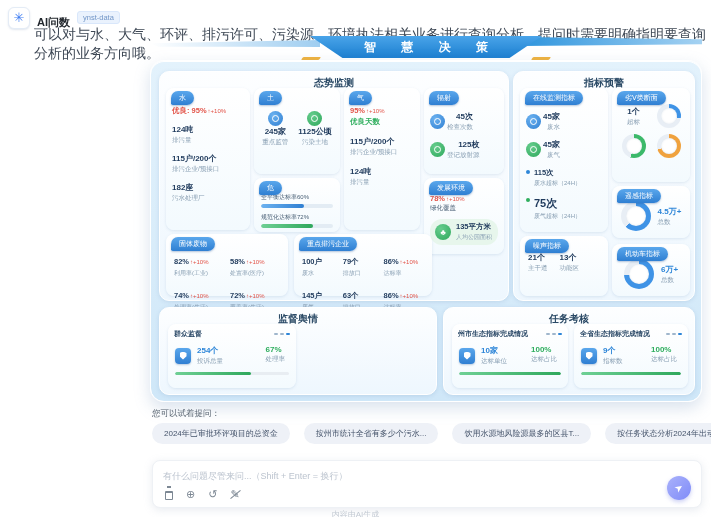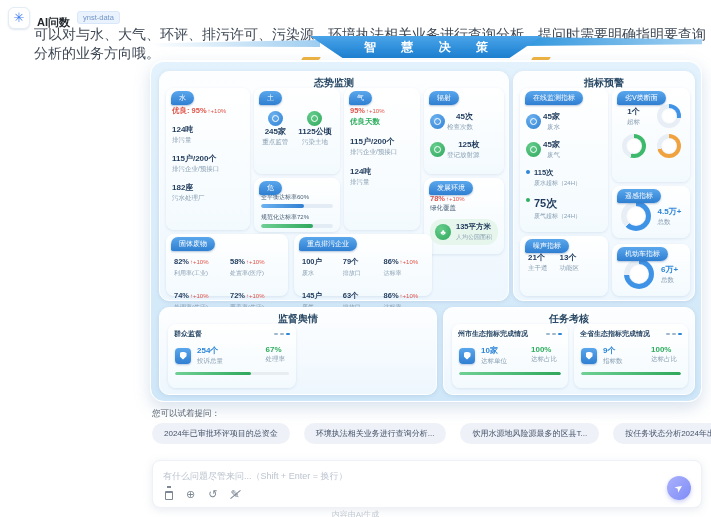--- a/index.html
+++ b/index.html
@@ -498,21 +498,21 @@
             </div>
         </div>
       </div>
 
     </div>
   </div>
 
   <div class="sg-label">您可以试着提问：</div>
   <div class="chips">
     <span class="chip">2024年已审批环评项目的总资金</span>
-    <span class="chip">环境执法相关业务进行查询分析...</span>
+    <span class="chip">按州市统计全省有多少个污水...</span>
     <span class="chip">饮用水源地风险源最多的区县T...</span>
     <span class="chip">按任务状态分析2024年出动执...</span>
 
   </div>
 
   <div class="input-card">
     <input class="input-field" type="text" placeholder="有什么问题尽管来问...（Shift + Enter = 换行）" style="">
     <div class="in-toolbar">
       <span class="tool">
           <span class="i-trash" style="display:block;"></span>

